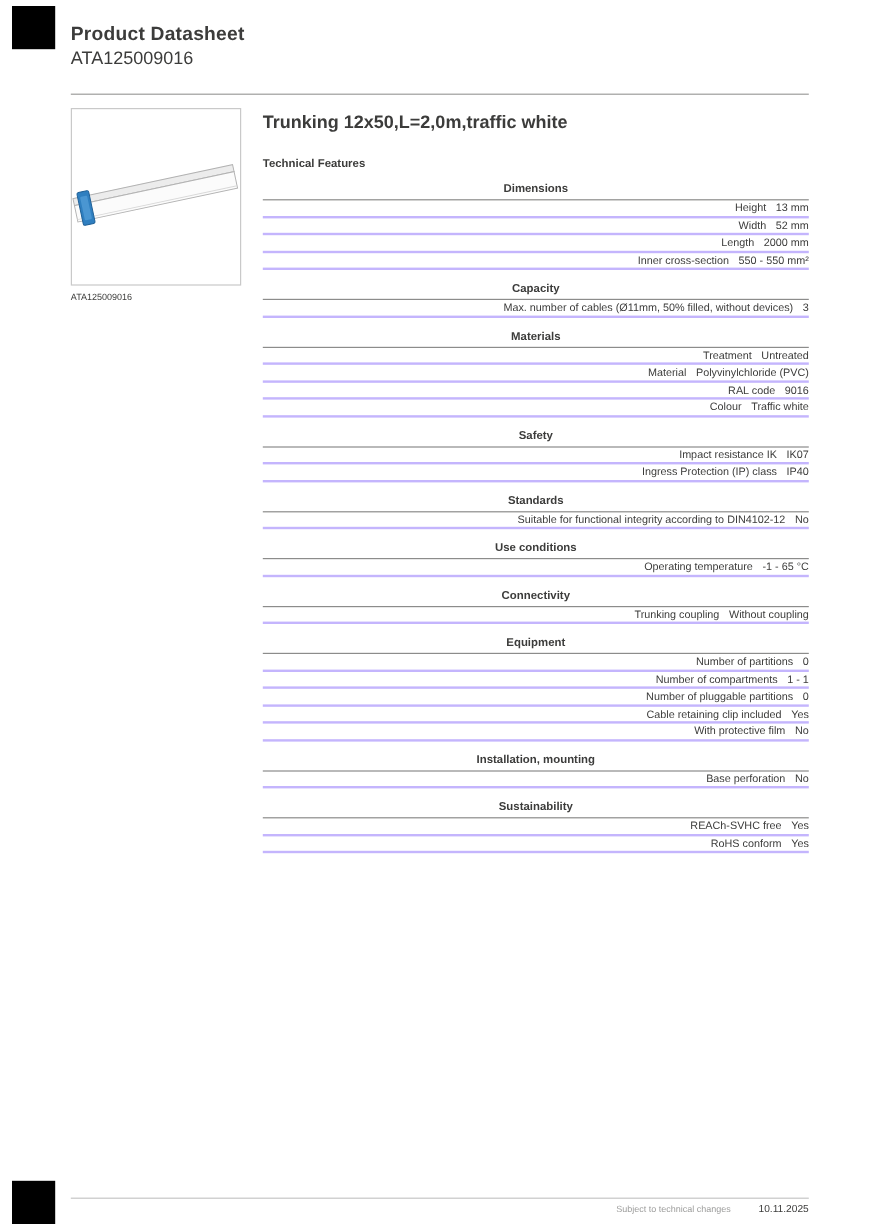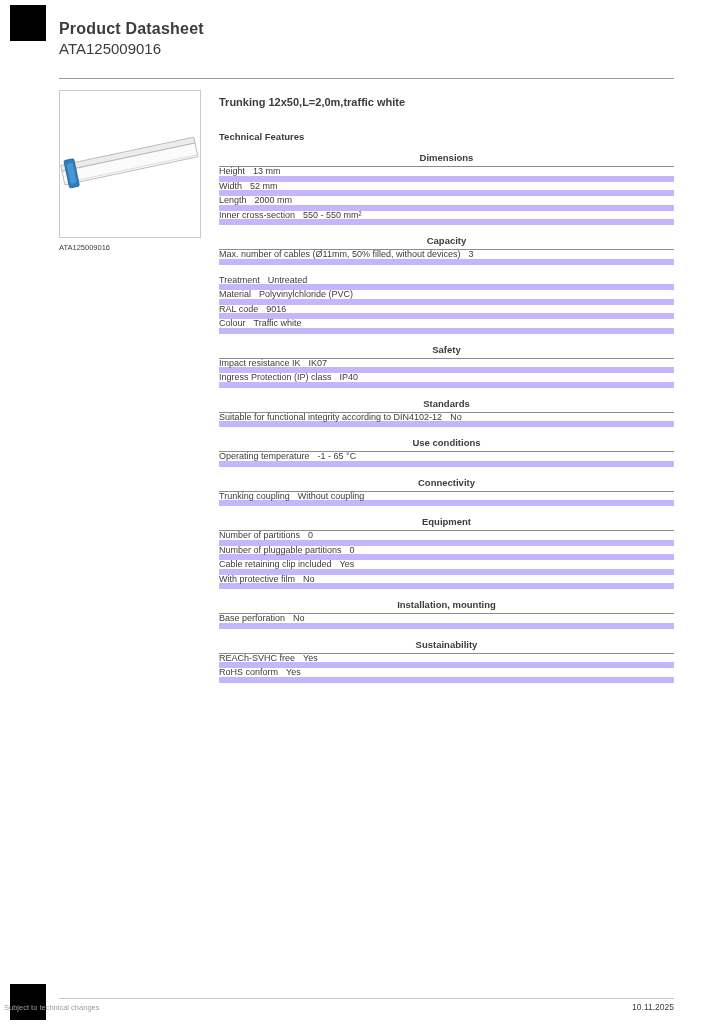--- a/index.html
+++ b/index.html
@@ -52,21 +52,21 @@
     left: 59px; top: 243px;
     font-size: 7.5px;
     color: #3c3c3b;
   }
   .right-col {
     position: absolute;
     left: 219px; top: 90px;
     width: 455px;
   }
   .product-name {
-    font-size: 11px;
+    font-size: 15px;
     font-weight: bold;
     line-height: 11px;
     margin-top: 7px;
   }
   .tf-heading {
     font-size: 9.5px;
     font-weight: bold;
     line-height: 11px;
     margin-top: 23px;
   }
@@ -74,40 +74,40 @@
   .spec-title {
     font-size: 9.5px;
     font-weight: bold;
     line-height: 10px;
     padding-bottom: 3px;
     border-bottom: 1px solid #8c8c8b;
     text-align: center;
   }
   .spec-row {
     display: flex;
-    justify-content: flex-start;
+    justify-content: flex-end;
     align-items: center;
     height: 14.5px;
-    border-bottom: 6px solid #c4b5fd;
+    border-bottom: 2px solid #c4b5fd;
     font-size: 9px;
     color: #3c3c3b;
   }
   .spec-label { text-align: left; padding-right: 8px; }
   .spec-value { text-align: right; white-space: nowrap; }
   .footer-rule {
     position: absolute;
     left: 59px; top: 998px;
     width: 615px; height: 1px;
     background: #c6c6c6;
   }
   .footer-note {
     position: absolute;
-    left: 4px; top: 1003px;
+    left: 16px; top: 1003px;
     width: 593px;
-    text-align: left;
+    text-align: right;
     font-size: 7.5px;
     color: #9d9d9c;
   }
   .footer-date {
     position: absolute;
     right: 50px; top: 1002px;
     font-size: 8.5px;
     font-weight: normal;
     color: #3c3c3b;
   }
@@ -160,20 +160,21 @@
           </div>
         </section>
         <section class="spec-section">
           <div class="spec-title">Capacity</div>
           <div class="spec-row">
             <span class="spec-label">Max. number of cables (Ø11mm, 50% filled, without devices)</span>
             <span class="spec-value">3</span>
           </div>
         </section>
         <section class="spec-section">
+          <div class="spec-title">Materials</div>
           <div class="spec-row">
             <span class="spec-label">Treatment</span>
             <span class="spec-value">Untreated</span>
           </div>
           <div class="spec-row">
             <span class="spec-label">Material</span>
             <span class="spec-value">Polyvinylchloride (PVC)</span>
           </div>
           <div class="spec-row">
             <span class="spec-label">RAL code</span>
@@ -214,20 +215,24 @@
           <div class="spec-row">
             <span class="spec-label">Trunking coupling</span>
             <span class="spec-value">Without coupling</span>
           </div>
         </section>
         <section class="spec-section">
           <div class="spec-title">Equipment</div>
           <div class="spec-row">
             <span class="spec-label">Number of partitions</span>
             <span class="spec-value">0</span>
+          </div>
+          <div class="spec-row">
+            <span class="spec-label">Number of compartments</span>
+            <span class="spec-value">1 - 1</span>
           </div>
           <div class="spec-row">
             <span class="spec-label">Number of pluggable partitions</span>
             <span class="spec-value">0</span>
           </div>
           <div class="spec-row">
             <span class="spec-label">Cable retaining clip included</span>
             <span class="spec-value">Yes</span>
           </div>
           <div class="spec-row">

